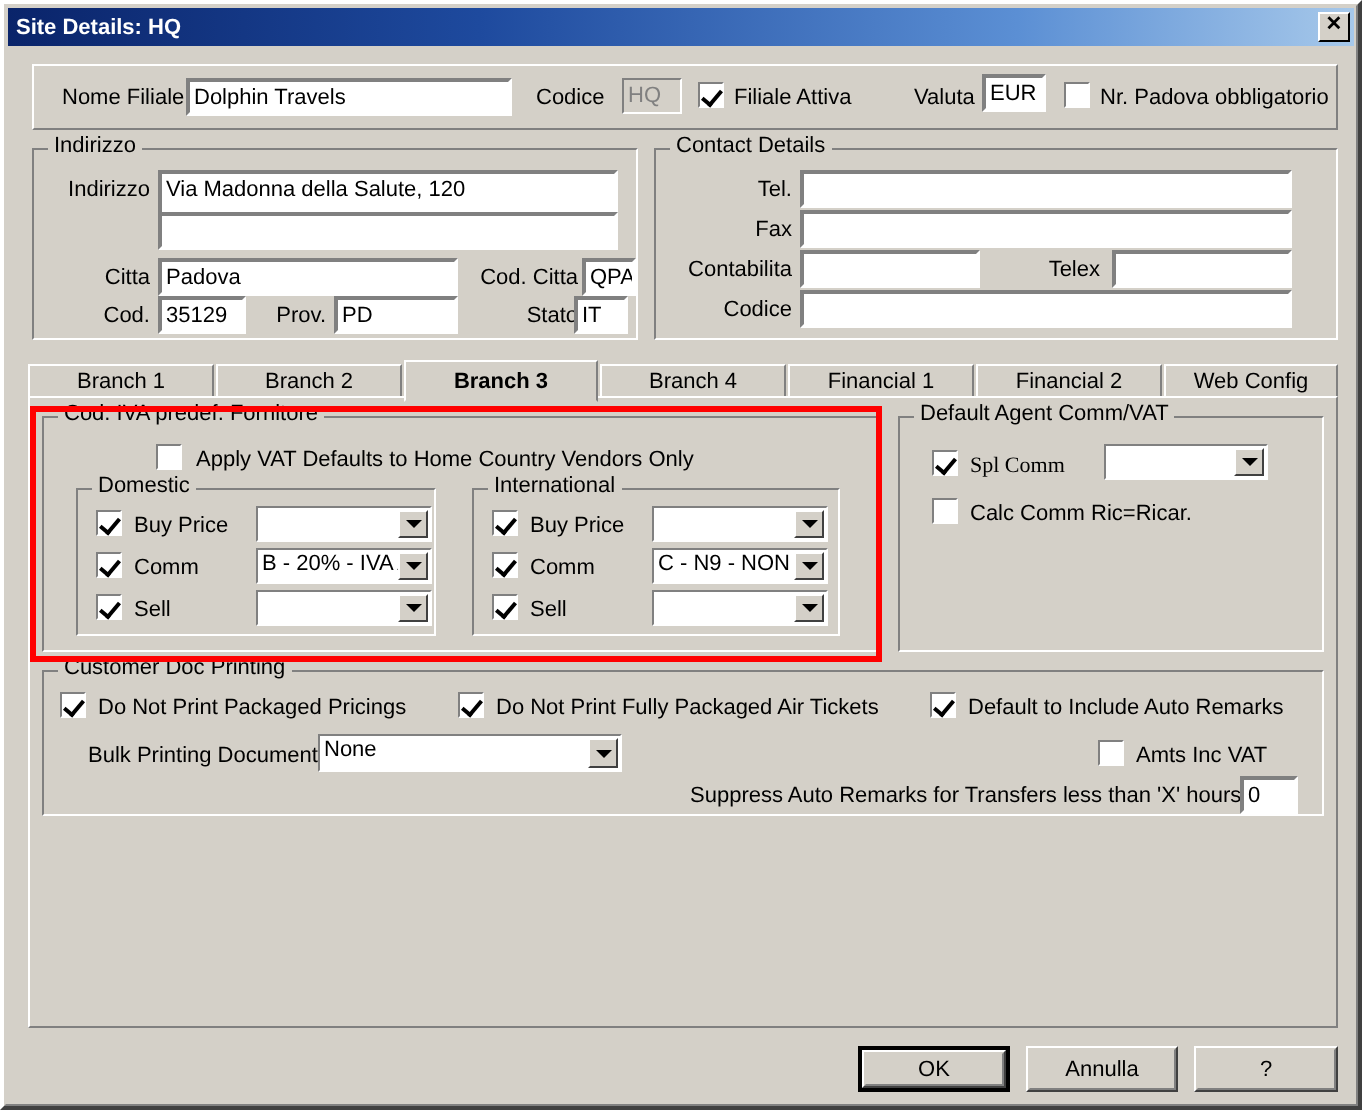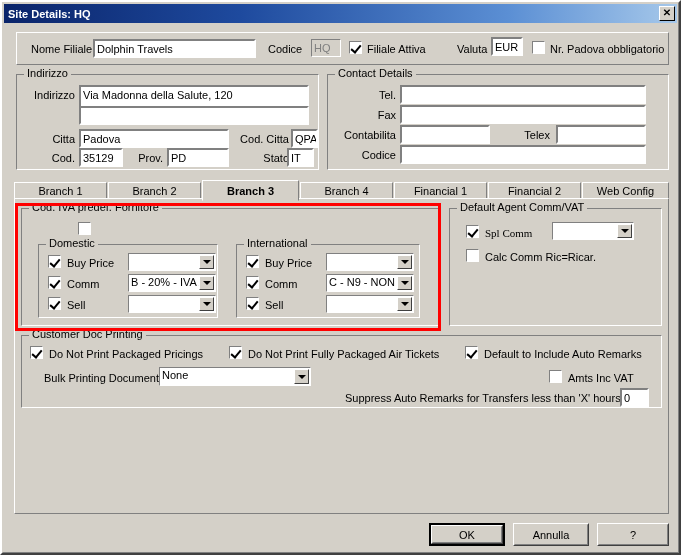--- a/index.html
+++ b/index.html
@@ -242,20 +242,21 @@
     <div class="tab" style="left:568px;width:87px;">
         <span>Web Config</span>
       </div>
   </div>
 
   <div class="tabpage">
 
     <div class="group" style="left:6px;top:9px;width:418px;height:118px;">
       <span class="gl">Cod. IVA predef. Fornitore</span>
       <span class="cb" style="left:56px;top:13px;"></span>
+      <span class="lbl" style="left:76px;top:15px;">Apply VAT Defaults to Home Country Vendors Only</span>
 
       <div class="group" style="left:16px;top:35px;width:180px;height:74px;">
         <span class="gl">Domestic</span>
         <span class="cb chk" style="left:9px;top:10px;"></span>
         <span class="lbl" style="left:28px;top:12px;">Buy Price</span>
         <div class="combo" style="left:89px;top:8px;width:88px;height:18px;">
           <span class="ctext"></span>
           <span class="carrow">
               <i class="arrow-dn"></i>
             </span>

